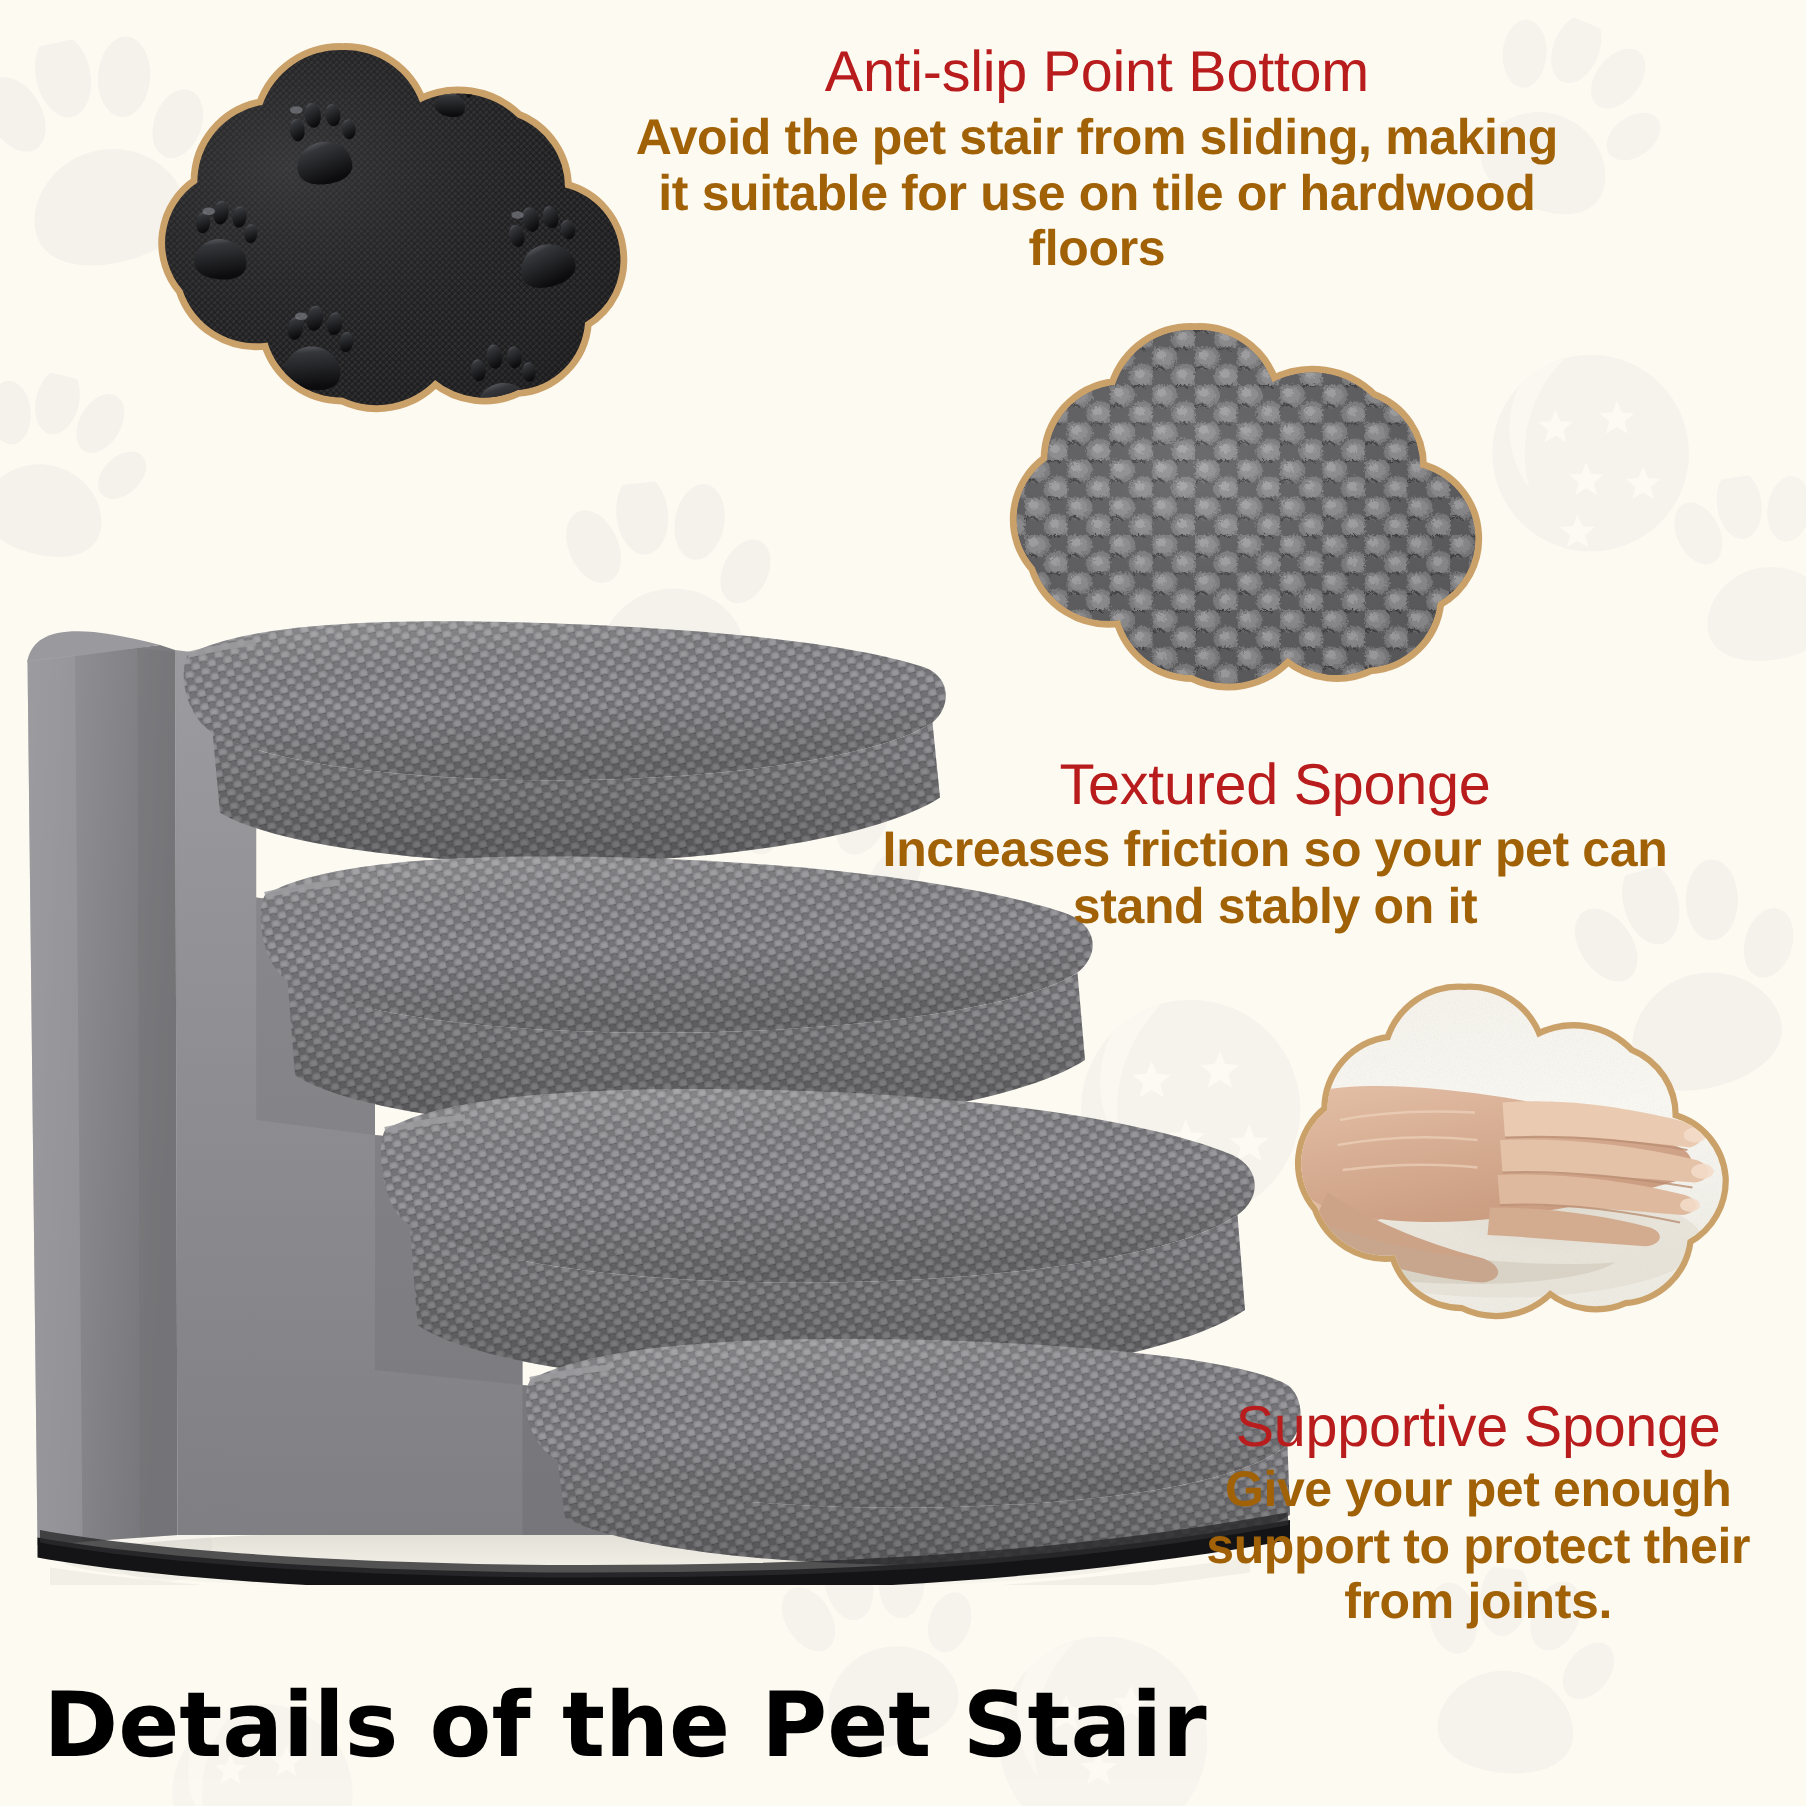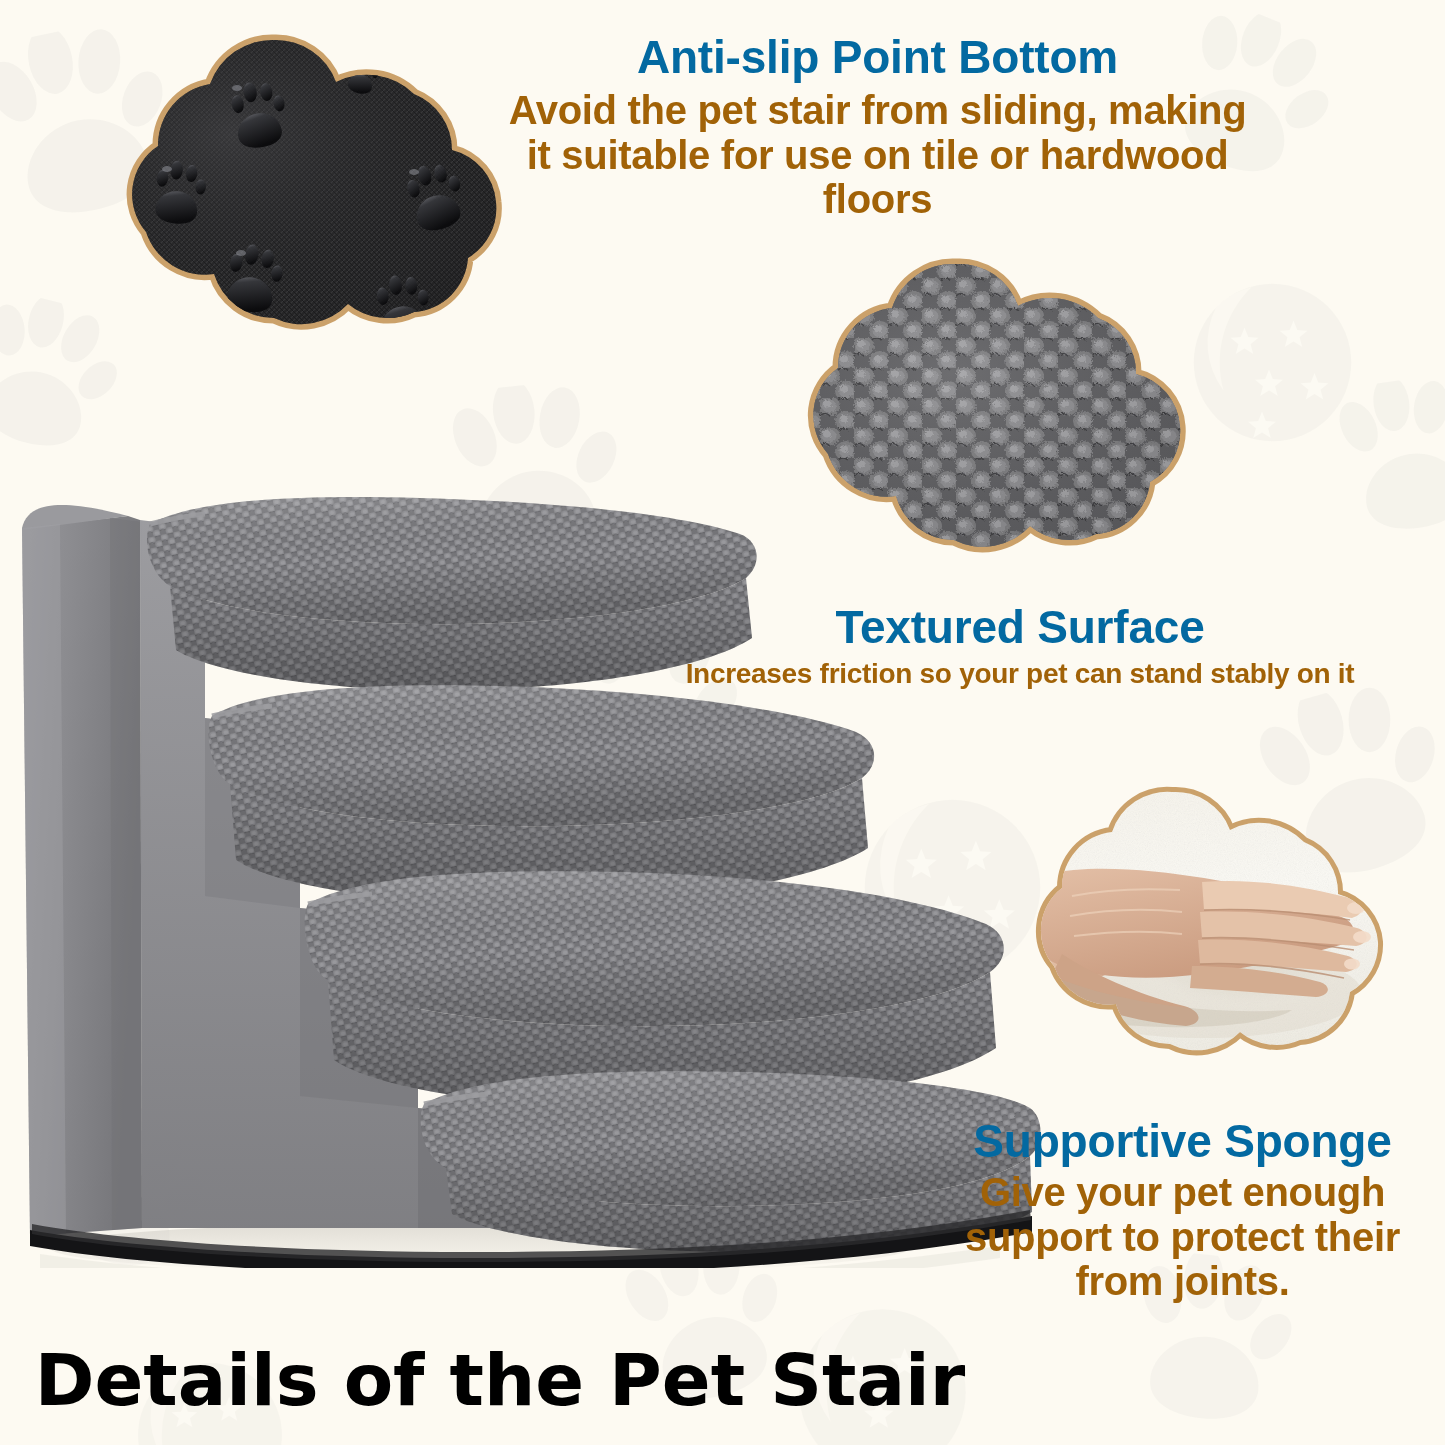--- a/index.html
+++ b/index.html
@@ -43,22 +43,22 @@
 
   
   .cloud-card {
     position: absolute;
     z-index: 3;
   }
   .cloud-card svg { display: block; width: 100%; height: 100%; }
 
   
   .headline {
-    color: #0369a1;
-    font-weight: bold;
+    color: #b91c1c;
+    font-weight: normal;
     line-height: 1.04;
     text-align: center;
     letter-spacing: -0.2px;
   }
   .subtext {
     color: #a16207;
     font-weight: bold;
     line-height: 1.12;
     text-align: center;
     letter-spacing: -0.3px;
@@ -67,21 +67,21 @@
   .block { position: absolute; z-index: 5; }
 
   
   #block-antislip { left: 505px; top: 34px; width: 745px; }
   #block-antislip .headline { font-size: 46px; }
   #block-antislip .subtext { font-size: 40px; margin-top: 6px; }
 
   
   #block-textured { left: 655px; top: 604px; width: 730px; }
   #block-textured .headline { font-size: 46px; }
-  #block-textured .subtext { font-size: 28px; margin-top: 6px; }
+  #block-textured .subtext { font-size: 40px; margin-top: 6px; }
 
   
   #block-sponge { left: 930px; top: 1118px; width: 505px; }
   #block-sponge .headline { font-size: 46px; }
   #block-sponge .subtext { font-size: 40px; margin-top: 4px; }
 
   
   #page-title {
     position: absolute;
     left: 0px;
@@ -459,21 +459,21 @@
         <rect x="0" y="0" width="520" height="360" fill="#6a6a6d"></rect>
         <g filter="url(#fuzz2)">
           <rect x="-20" y="-20" width="560" height="400" fill="url(#bobble)"></rect>
         </g>
         <rect x="0" y="0" width="520" height="360" fill="url(#texShade)"></rect>
       </g>
     </svg>
   </div>
 
   <div class="block" id="block-textured">
-    <div class="headline">Textured Surface</div>
+    <div class="headline">Textured Sponge</div>
     <div class="subtext">Increases friction so your pet can stand stably on it</div>
   </div>
 
   <div class="cloud-card" style="left:952px; top:778px; width:480px; height:330px;">
     <svg viewBox="0 0 480 330">
       <defs>
         <clipPath id="clipCloud3">
           <path d="M110,110 a56,56 0 0,1 50,-56 a58,58 0 0,1 60,-40 a58,58 0 0,1 58,38 a62,62 0 0,1 74,12
                    a54,54 0 0,1 34,52 a54,54 0 0,1 40,48 a54,54 0 0,1 -28,50 a54,54 0 0,1 -50,48
                    a58,58 0 0,1 -60,-8 a60,60 0 0,1 -70,12 a56,56 0 0,1 -54,-40

